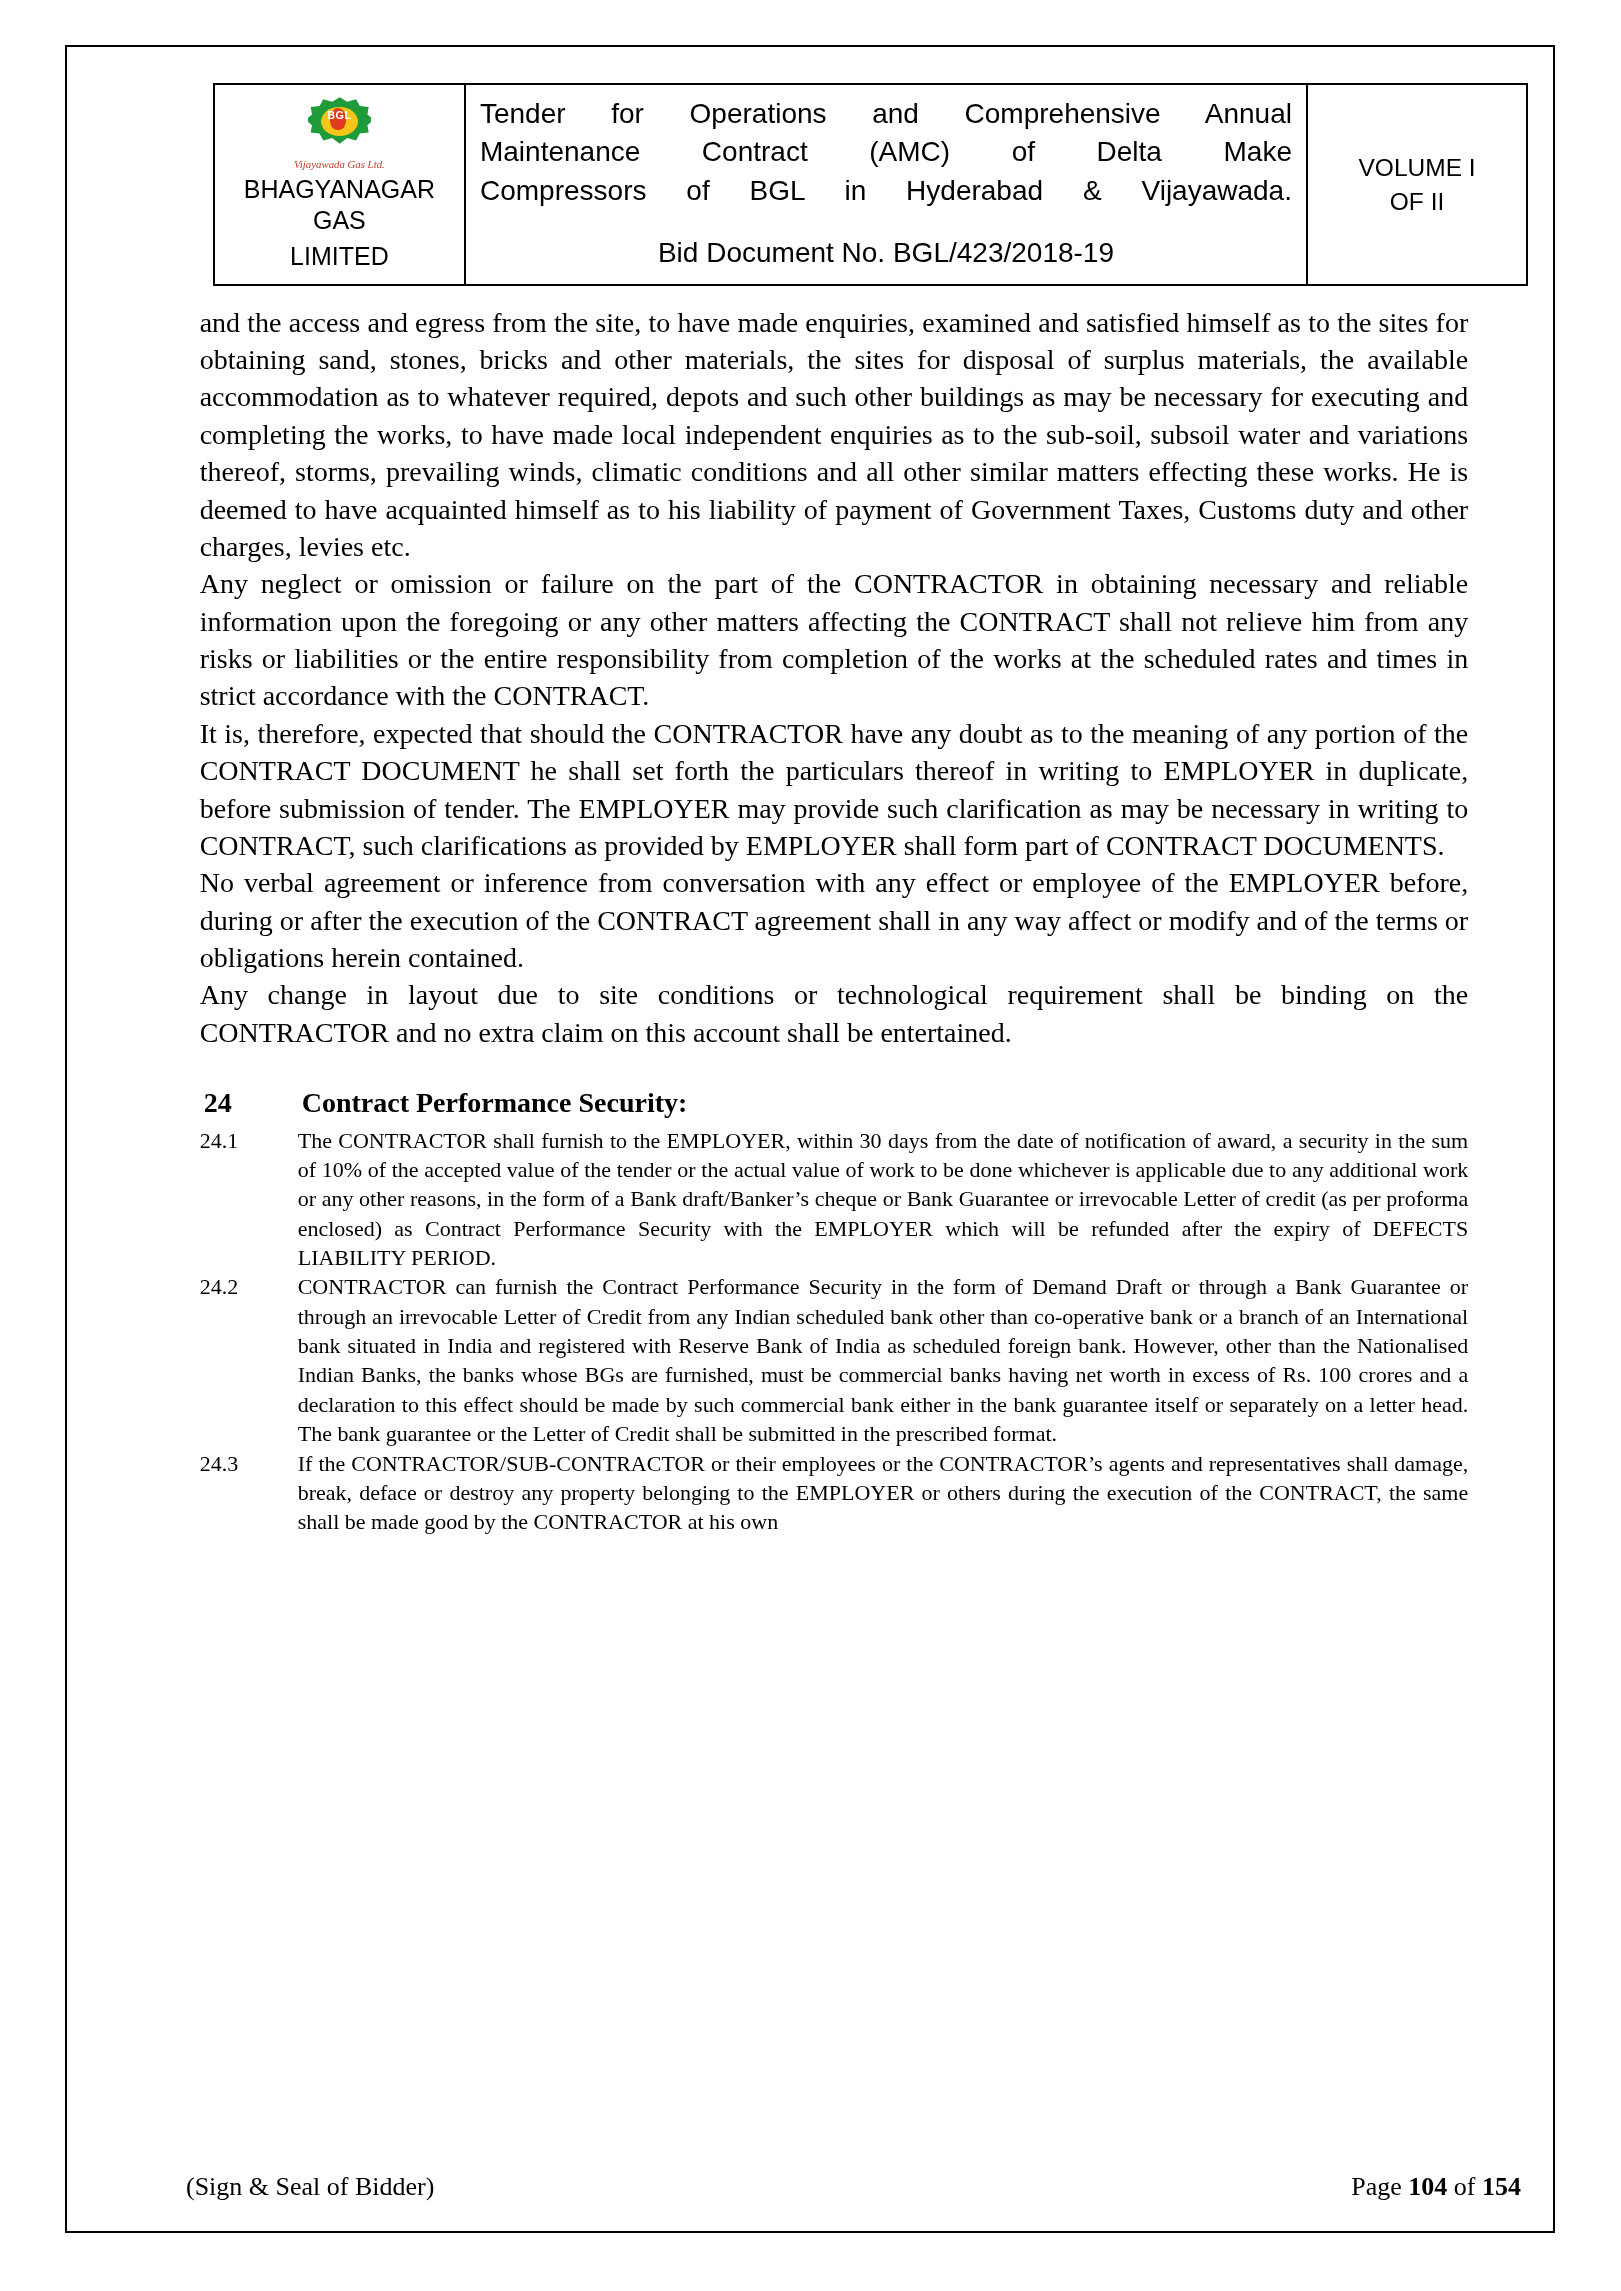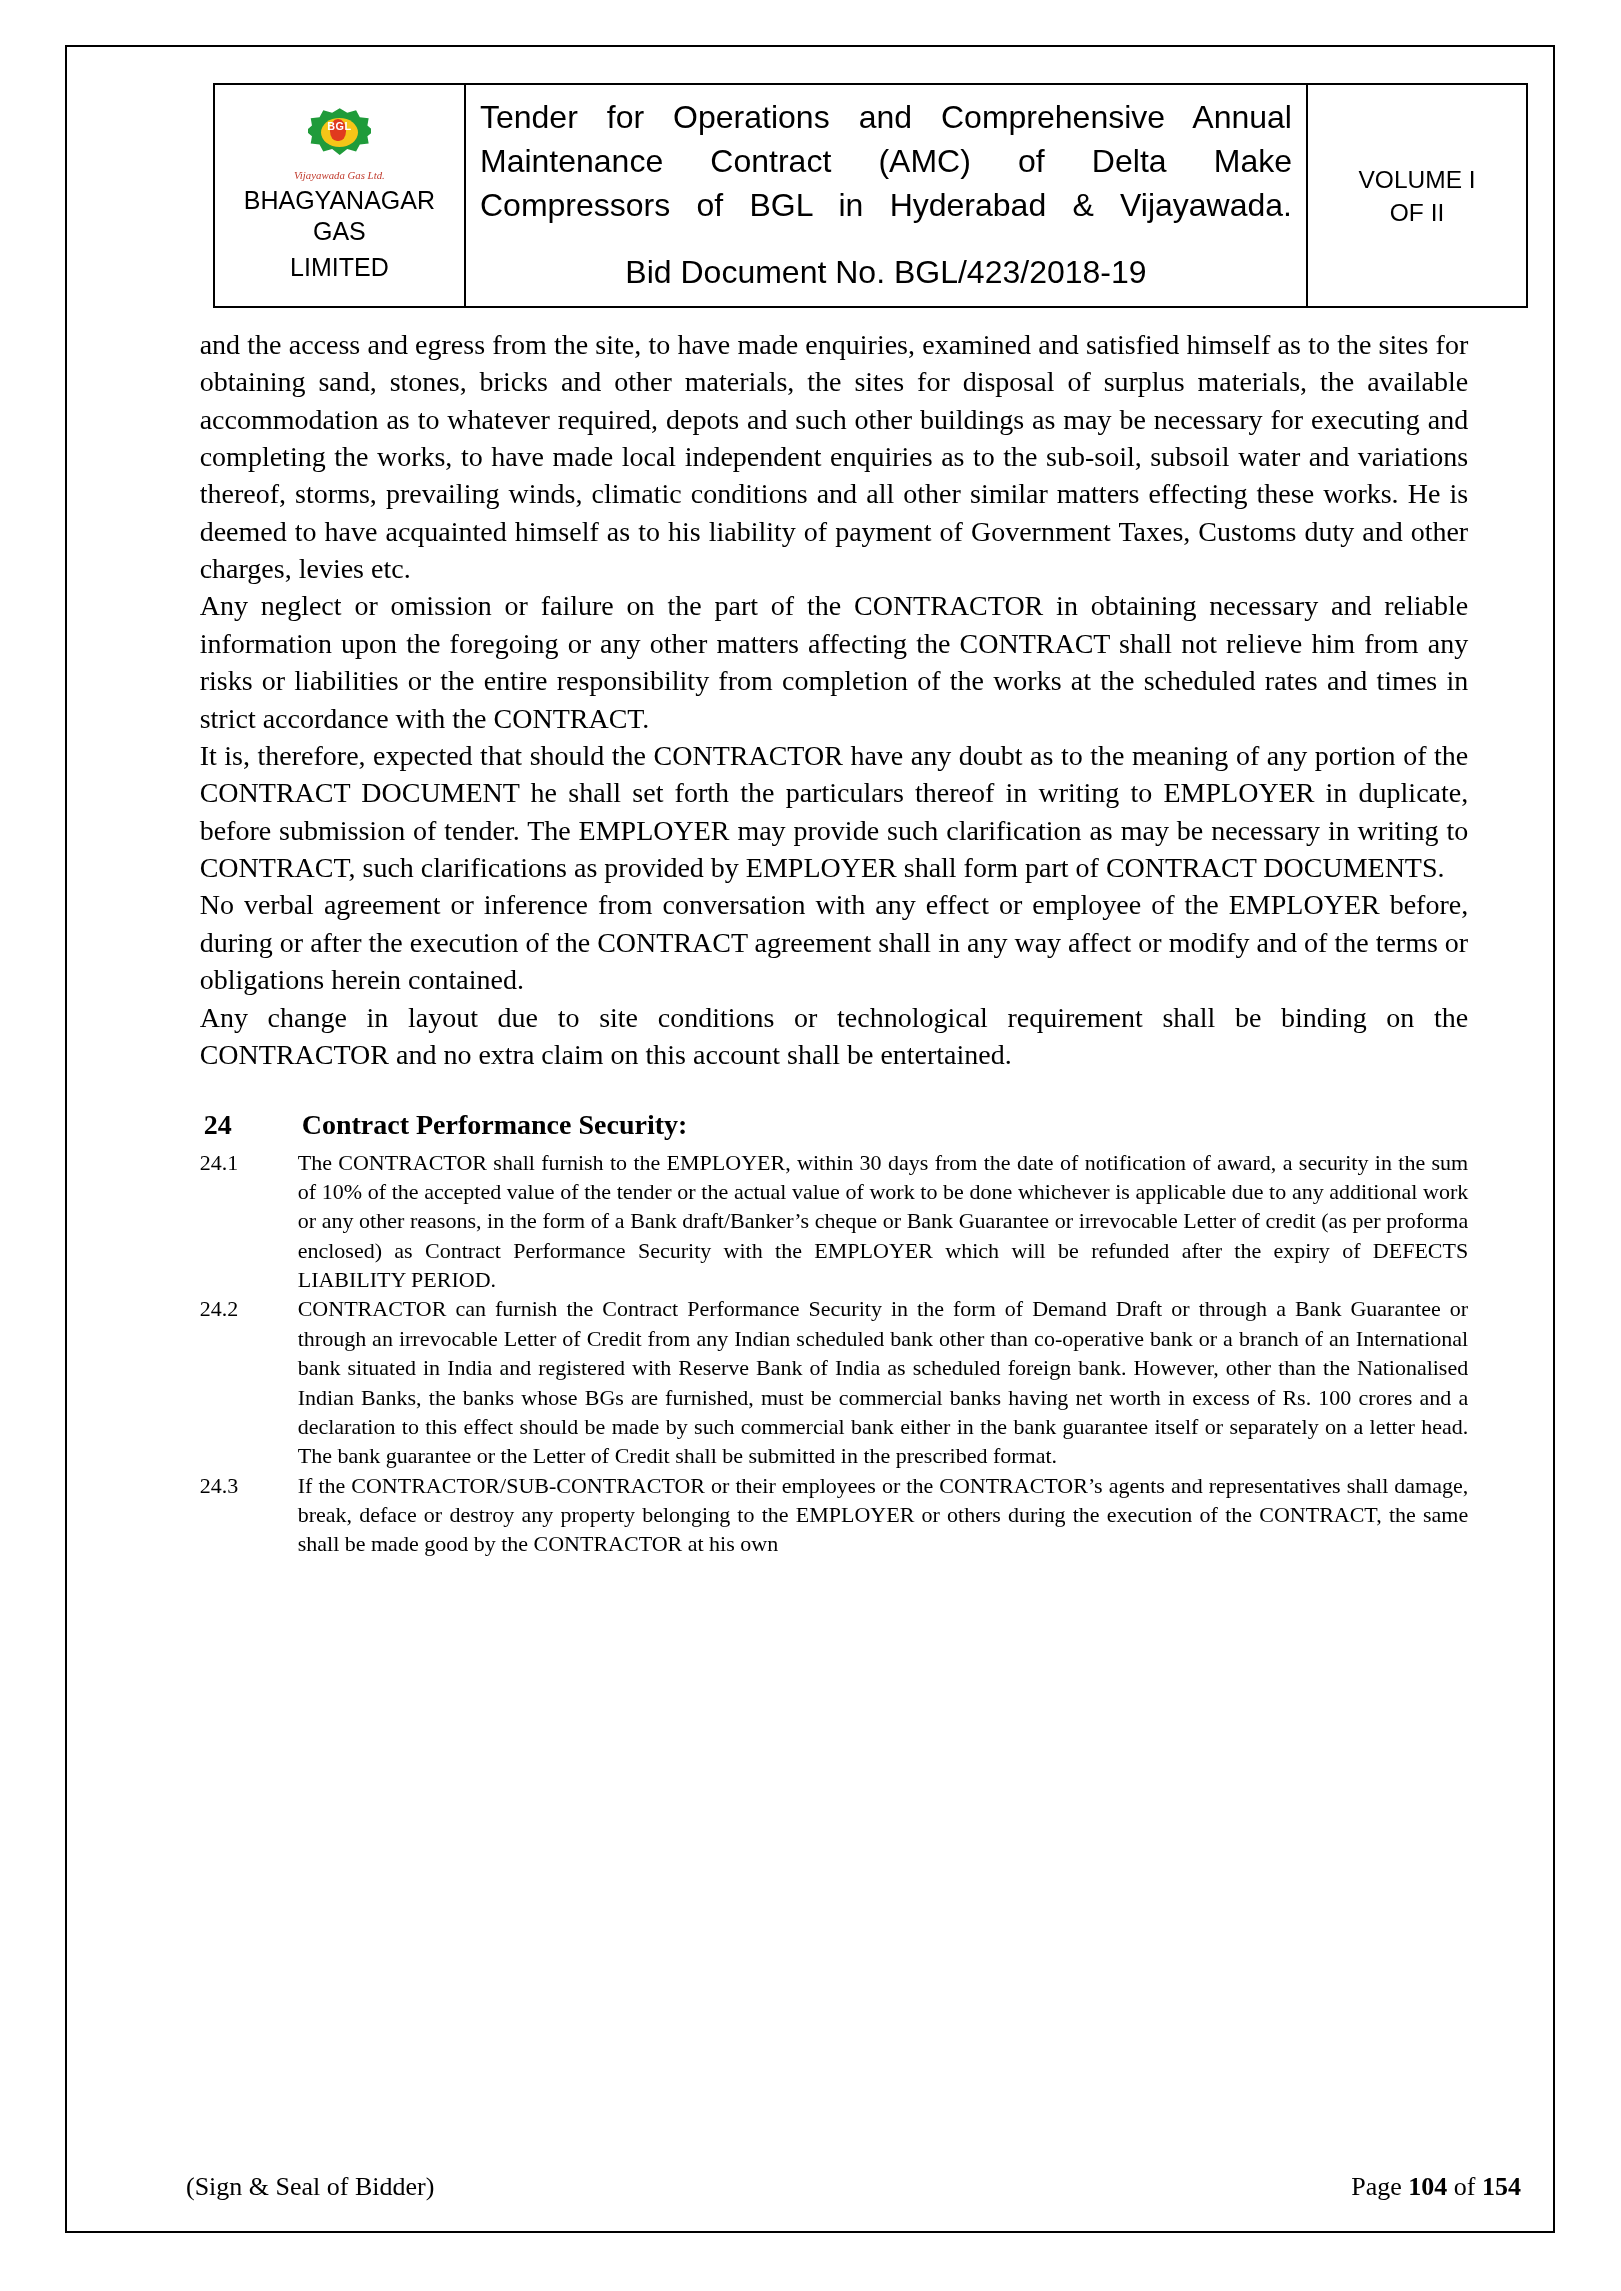--- a/index.html
+++ b/index.html
@@ -118,21 +118,21 @@
     font-style: italic;
     margin-top: 1px;
   }
   .logo-text {
     font-size: 25px;
     line-height: 1.25;
     font-family: "Liberation Sans", sans-serif;
     margin-top: 3.9px;
   }
   .hdr-line {
-    font-size: 32px;
+    font-size: 28px;
     line-height: 1.38;
     font-family: "Liberation Sans", sans-serif;
     text-align: justify;
     text-align-last: justify;
   }
   .hdr-line.last {
     text-align: center;
     text-align-last: center;
     margin-top: 23px;
   }

